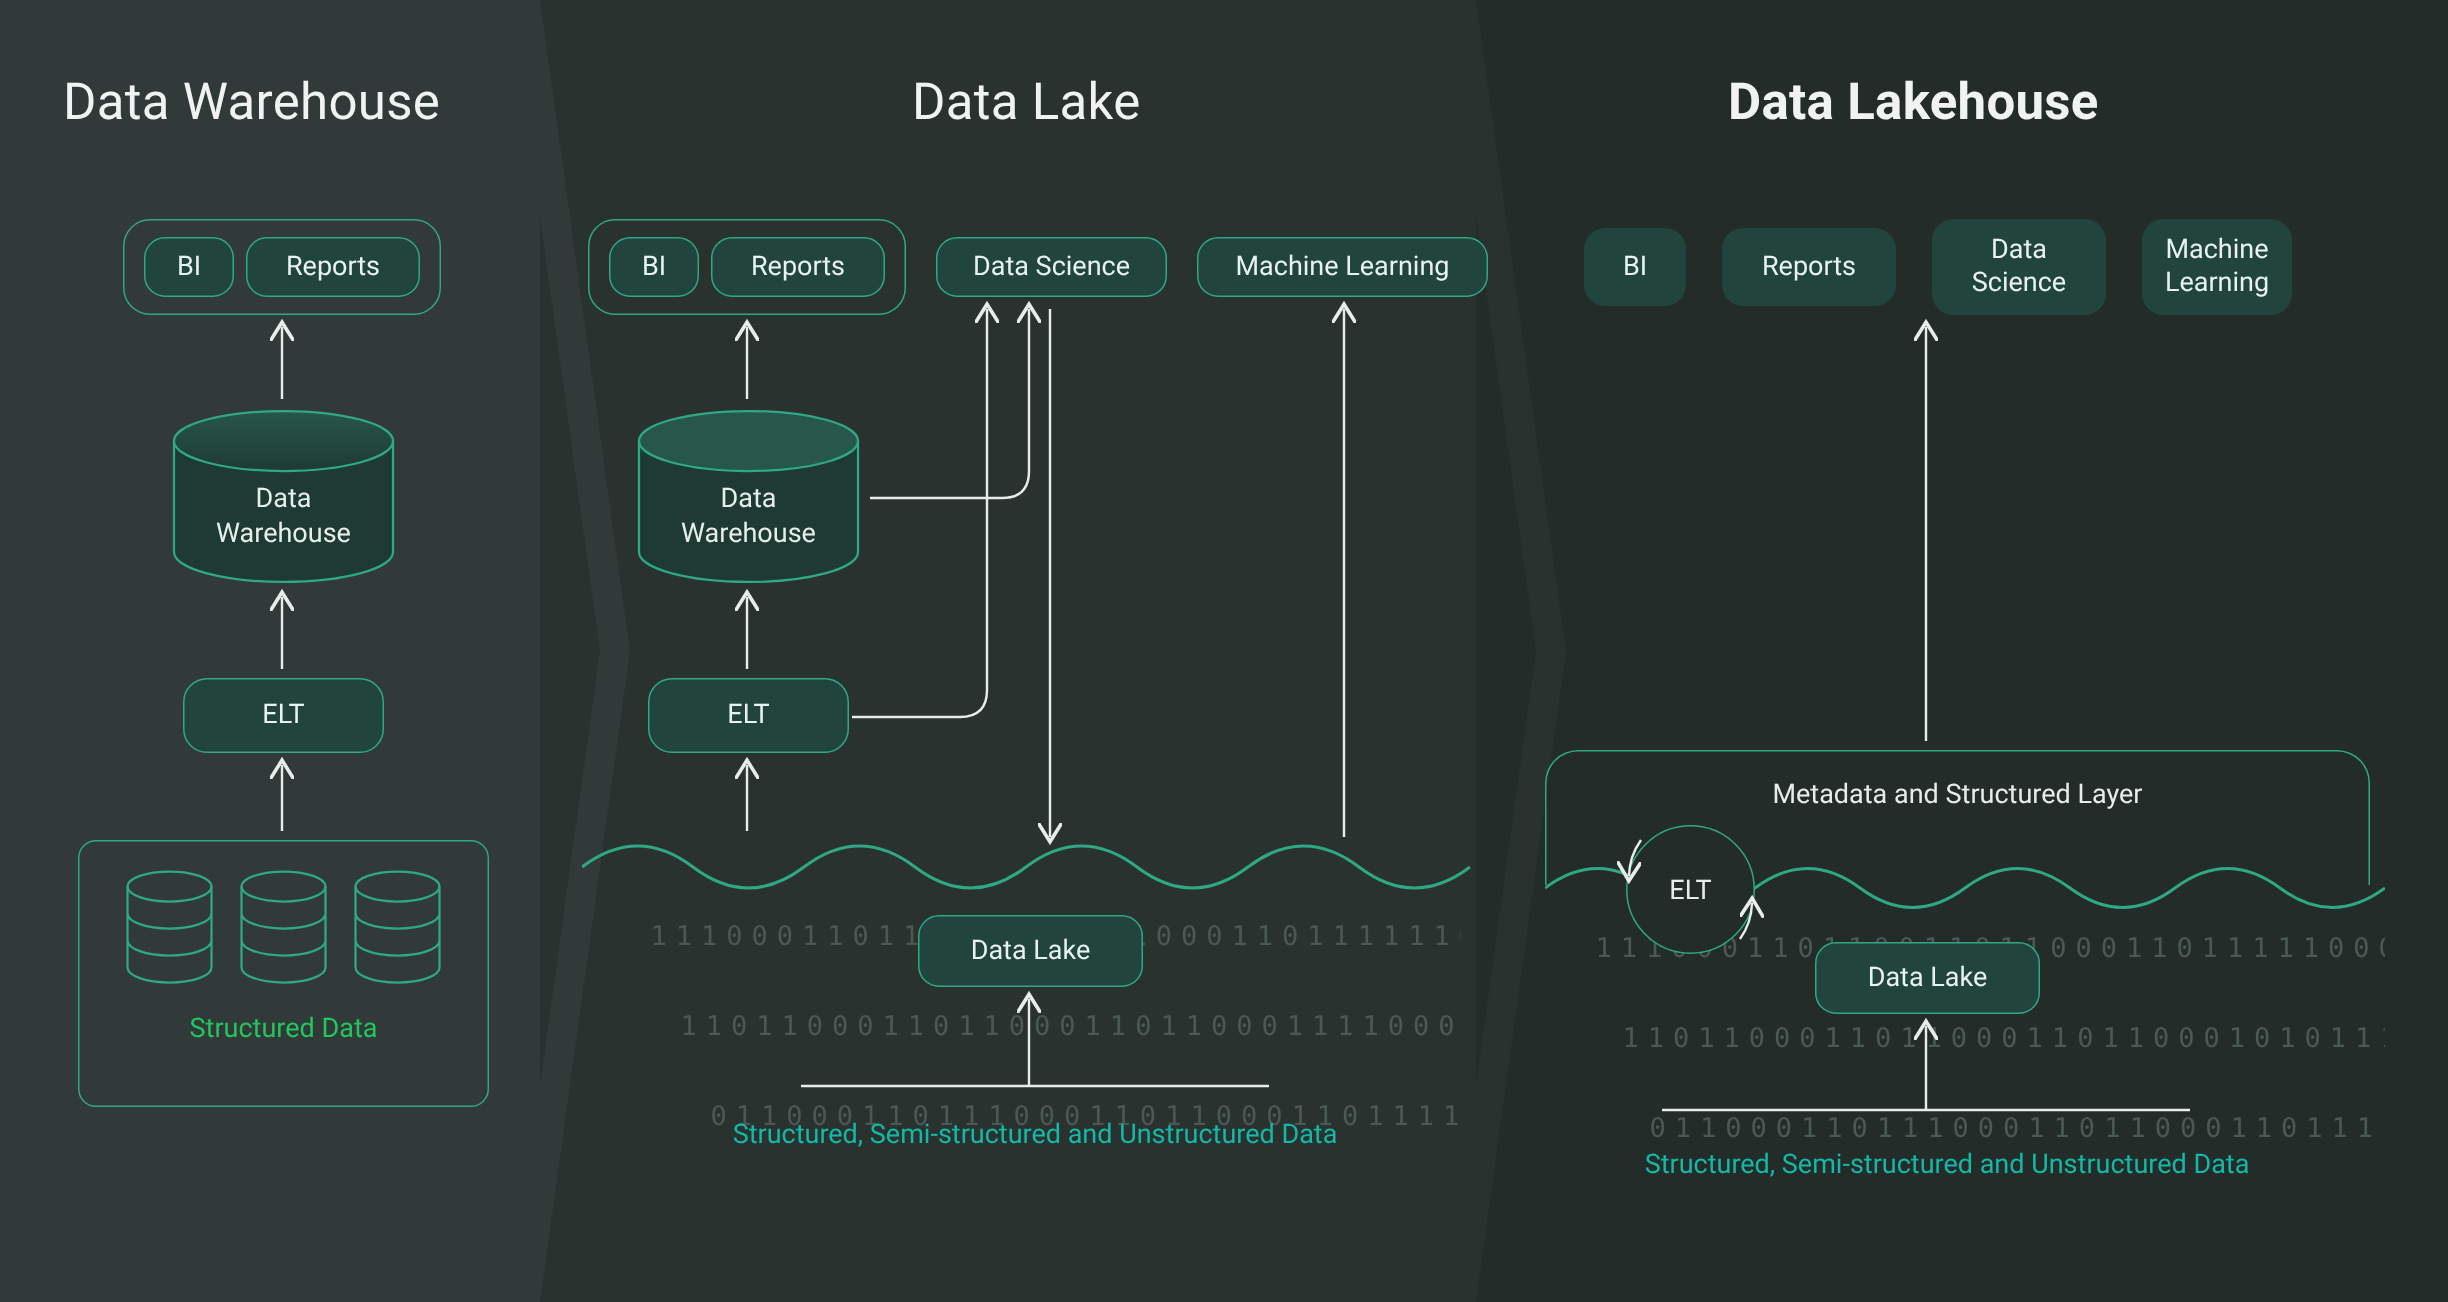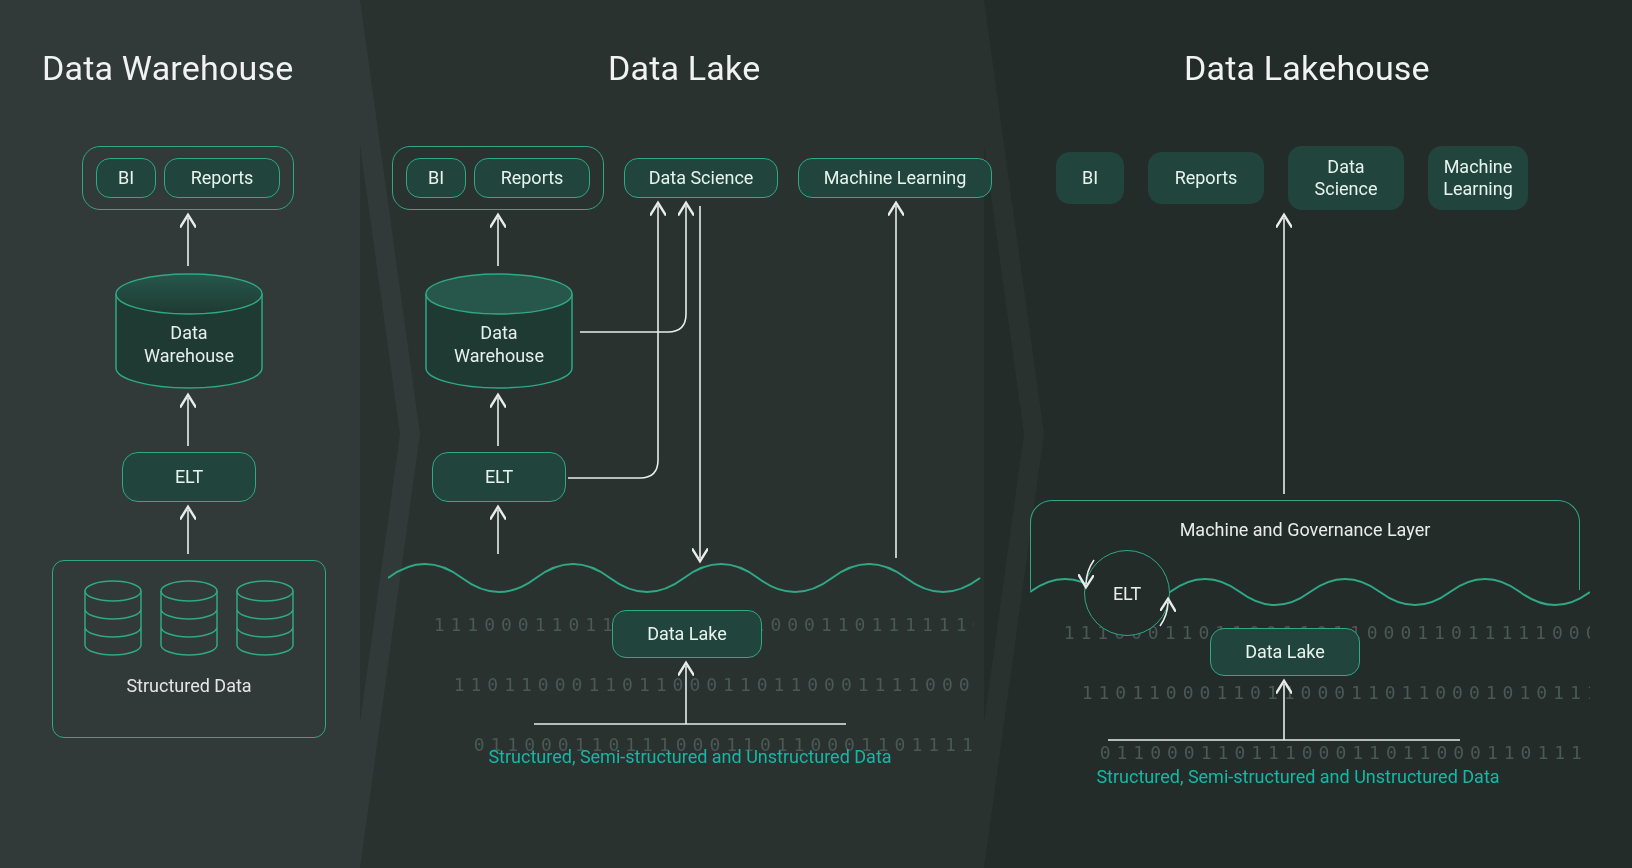--- a/index.html
+++ b/index.html
@@ -75,21 +75,21 @@
     border: 1.5px solid #2fa884;
     border-radius: 12px;
     display: flex;
     flex-direction: column;
     align-items: center;
     justify-content: flex-start;
     gap: 4px;
     padding-top: 18px;
   }
   .db-row { display:flex; gap: 14px; }
-  .db-box .lbl { color:#e5e5e5; font-size:18px; margin-top:12px;text-align:right; }
+  .db-box .lbl { color:#22c55e; font-size:18px; margin-top:12px;text-align:right; }
 
   .caption {
     position:absolute;
     color:#14b8a6;
     font-size:18px;
     text-align:center;
   }
 
   .binary {
     position:absolute;
@@ -218,31 +218,31 @@
 </div>
 
 <svg style="position:absolute; left:388px; top:556px; width:596px; height:44px;">
   <path d="M0 22 Q 37 -6 74 22 T 148 22 T 222 22 T 296 22 T 370 22 T 444 22 T 518 22 T 592 22" fill="none" stroke="#2fa884" stroke-width="2"></path>
 </svg>
 
 <div class="pill" style="left:612px; top:610px; width:150px; height:48px;">Data Lake</div>
 
 <div class="caption" style="left:480px; top:746px; width:420px;">Structured, Semi-structured and Unstructured Data</div>
 
-<h2 class="title" style="left:1184px;">Data Lakehouse</h2>
+<h2 class="title" style="left:1152px;font-weight:bold;">Data Lakehouse</h2>
 
 <div class="pill plain" style="left:1056px; top:152px; width:68px; height:52px;">BI</div>
 <div class="pill plain" style="left:1148px; top:152px; width:116px; height:52px;">Reports</div>
 <div class="pill plain" style="left:1288px; top:146px; width:116px; height:64px; white-space:pre-line;">Data
 Science</div>
 <div class="pill plain" style="left:1428px; top:146px; width:100px; height:64px; white-space:pre-line;">Machine
 Learning</div>
 
 <div class="gov-layer" style="left:1030px; top:500px; width:550px; height:90px;">
-  <span>Machine and Governance Layer</span>
+  <span>Metadata and Structured Layer</span>
 </div>
 
 <div class="binary" style="left:1030px; top:588px; width:560px;">
   <span>11100011011001101100011011111000</span><br>
   <span style="padding-left:18px;">11011000110110001101100010101111100</span><br>
   <span style="padding-left:36px;">01100011011100011011000110111111100</span>
 </div>
 
 <svg style="position:absolute; left:1030px; top:570px; width:560px; height:44px;">
   <path d="M0 22 Q 35 -4 70 22 T 140 22 T 210 22 T 280 22 T 350 22 T 420 22 T 490 22 T 560 22" fill="none" stroke="#2fa884" stroke-width="2"></path>

